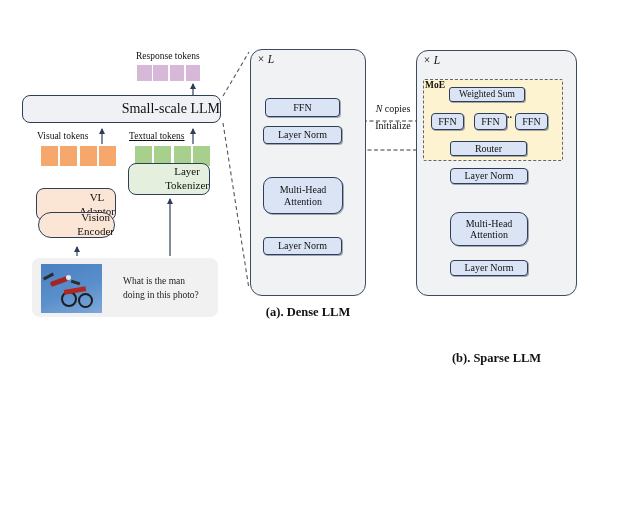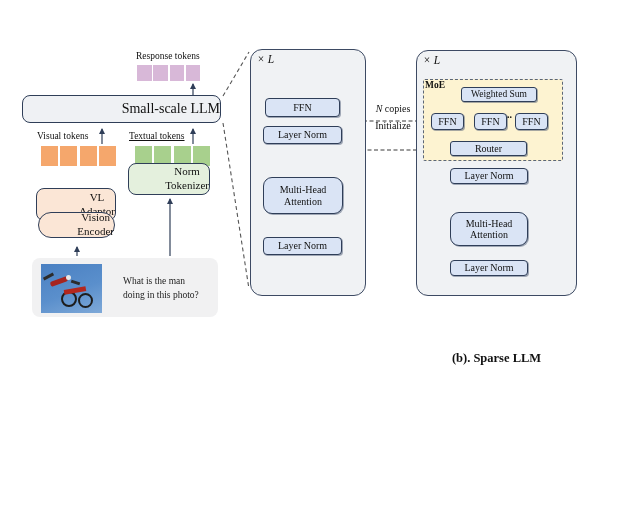--- a/index.html
+++ b/index.html
@@ -141,21 +141,21 @@
     <div class="tok" style="background:#a8d08d"></div>
     <div class="tok" style="background:#a8d08d"></div>
     <div class="tok" style="background:#a8d08d"></div>
     <div class="tok" style="background:#a8d08d"></div>
   </div>
 
   <div class="rbox twoline" style="left:36px;top:180px;width:80px;height:33px;background:#fbe6d6;margin-top:8px;">
     <span><span>VL</span><br><span>Adaptor</span></span>
   </div>
   <div class="rbox twoline" style="left:128px;top:163px;width:82px;height:32px;background:#e4f0dd;">
-    <span><span>Norm</span><br><span>Tokenizer</span></span>
+    <span><span>Layer</span><br><span>Tokenizer</span></span>
   </div>
   <div class="rbox twoline" style="left:38px;top:212px;width:77px;height:26px;background:#fbe6d6;border-radius:15px;">
     <span><span>Vision</span><br><span>Encoder</span></span>
   </div>
 
   <div class="abs" style="left:32px;top:258px;width:186px;height:59px;background:#f1f1f2;border-radius:8px;"></div>
   <div class="photo">
     <div style="left:20px;top:27px;width:12px;height:12px;border:2.2px solid #1d1d1d;border-radius:50%;"></div>
     <div style="left:37px;top:29px;width:11px;height:11px;border:2.2px solid #1d1d1d;border-radius:50%;"></div>
     <div style="left:23px;top:24px;width:22px;height:5px;background:#b3271f;transform:rotate(-10deg);"></div>
@@ -174,31 +174,32 @@
   </div>
   <div class="bluebox" style="left:263px;top:126px;width:79px;height:18px;">
     <span>Layer Norm</span>
   </div>
   <div class="bluebox" style="left:263px;top:177px;width:80px;height:37px;border-radius:9px;">
     <span><span>Multi-Head</span><br><span>Attention</span></span>
   </div>
   <div class="bluebox" style="left:263px;top:237px;width:79px;height:18px;">
     <span>Layer Norm</span>
   </div>
+  <div class="cap-ab" style="left:250px;top:305px;width:116px;">(a). Dense LLM</div>
 
   <div class="lbl firstitalic" style="left:366px;top:103px;width:54px;font-size:10px;text-align:center;">N copies</div>
   <div class="lbl" style="left:366px;top:120px;width:54px;font-size:10px;text-align:center;">Initialize</div>
 
   <div class="panel" style="left:416px;top:50px;width:161px;height:246px;"></div>
   <div class="xl" style="left:423px;top:54px;">× L</div>
 
   <div class="moe" style="left:423px;top:79px;width:140px;height:82px;"></div>
   <div class="lbl" style="left:425px;top:80px;font-size:9.5px;font-weight:bold;">MoE</div>
 
-  <div class="bluebox" style="left:449px;top:87px;width:76px;height:15px;border-radius:3px;font-size:9.5px;margin-left:12px;">
+  <div class="bluebox" style="left:449px;top:87px;width:76px;height:15px;border-radius:3px;font-size:9.5px;">
     <span>Weighted Sum</span>
   </div>
   <div class="bluebox" style="left:431px;top:113px;width:33px;height:17px;">
     <span>FFN</span>
   </div>
   <div class="bluebox" style="left:474px;top:113px;width:33px;height:17px;">
     <span>FFN</span>
   </div>
   <div class="lbl" style="left:507px;top:109px;font-size:10px;font-weight:bold;">..</div>
   <div class="bluebox" style="left:515px;top:113px;width:33px;height:17px;">

